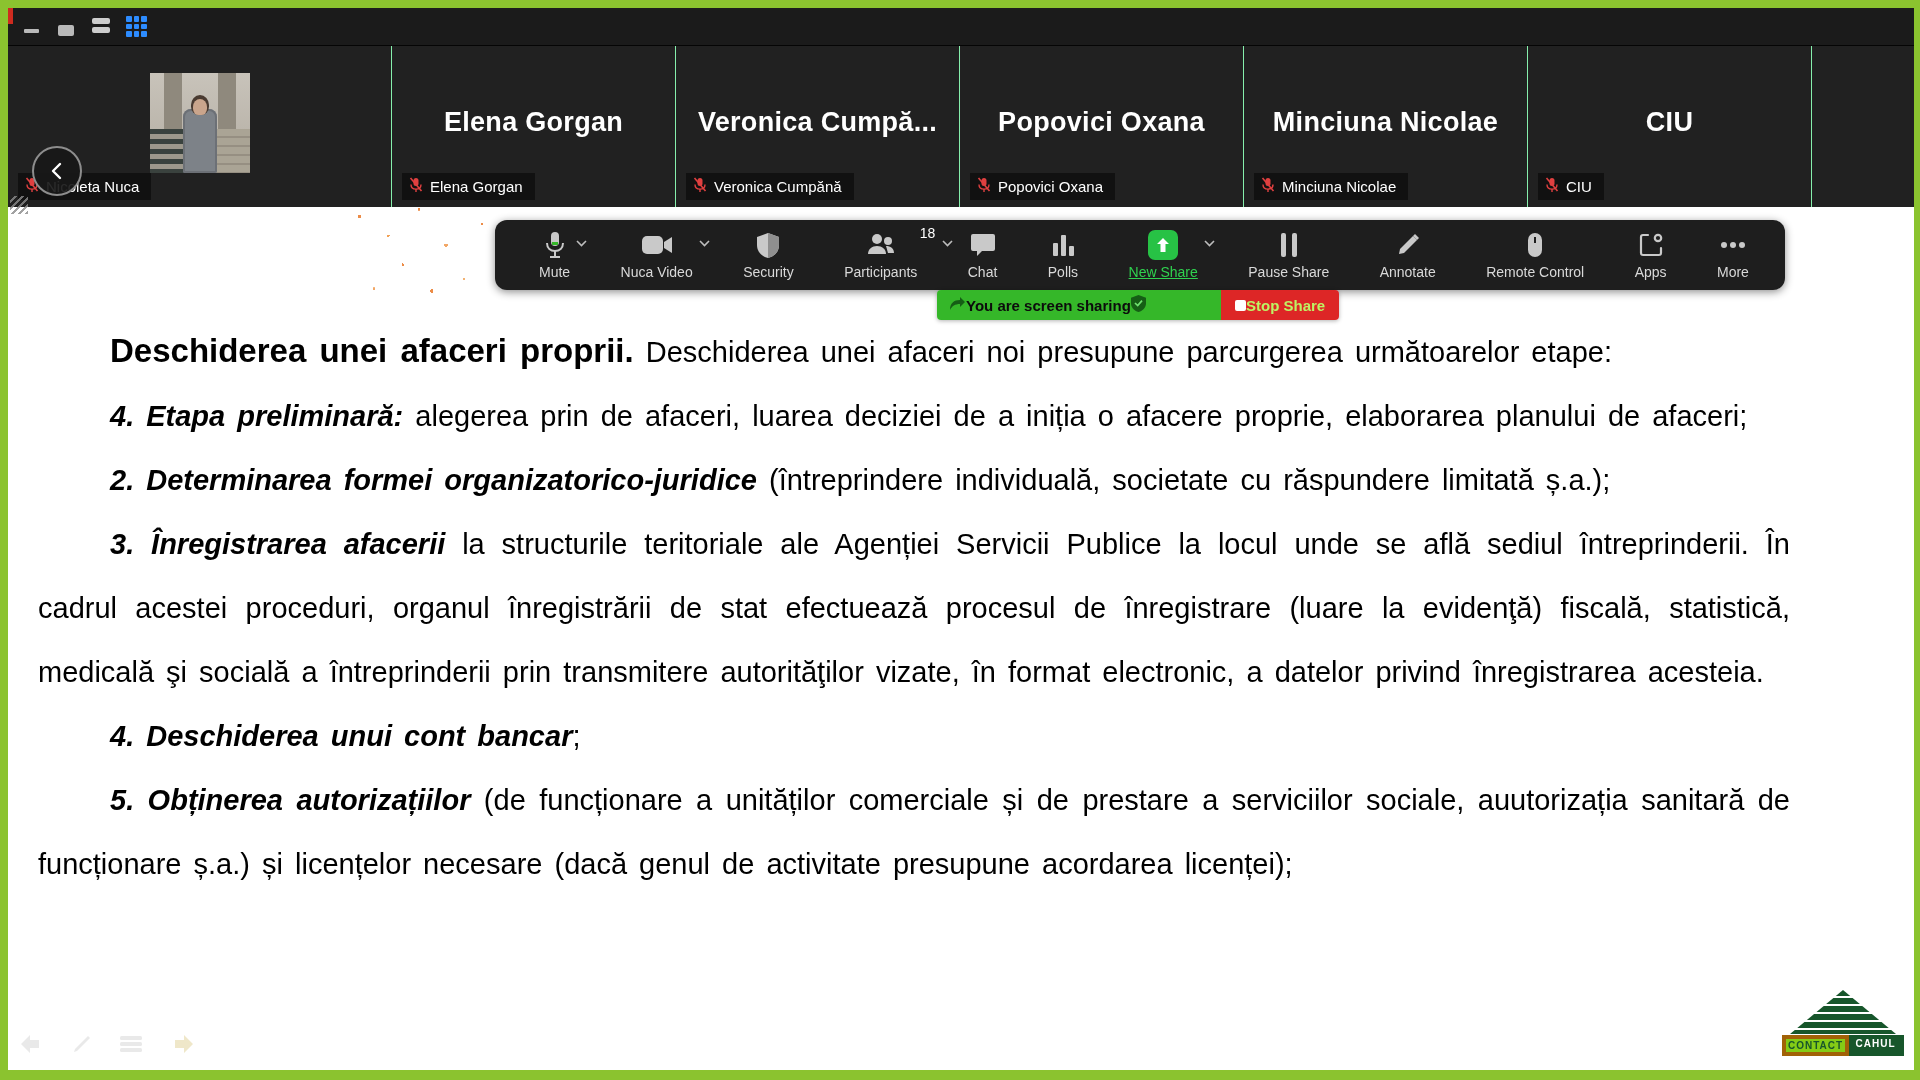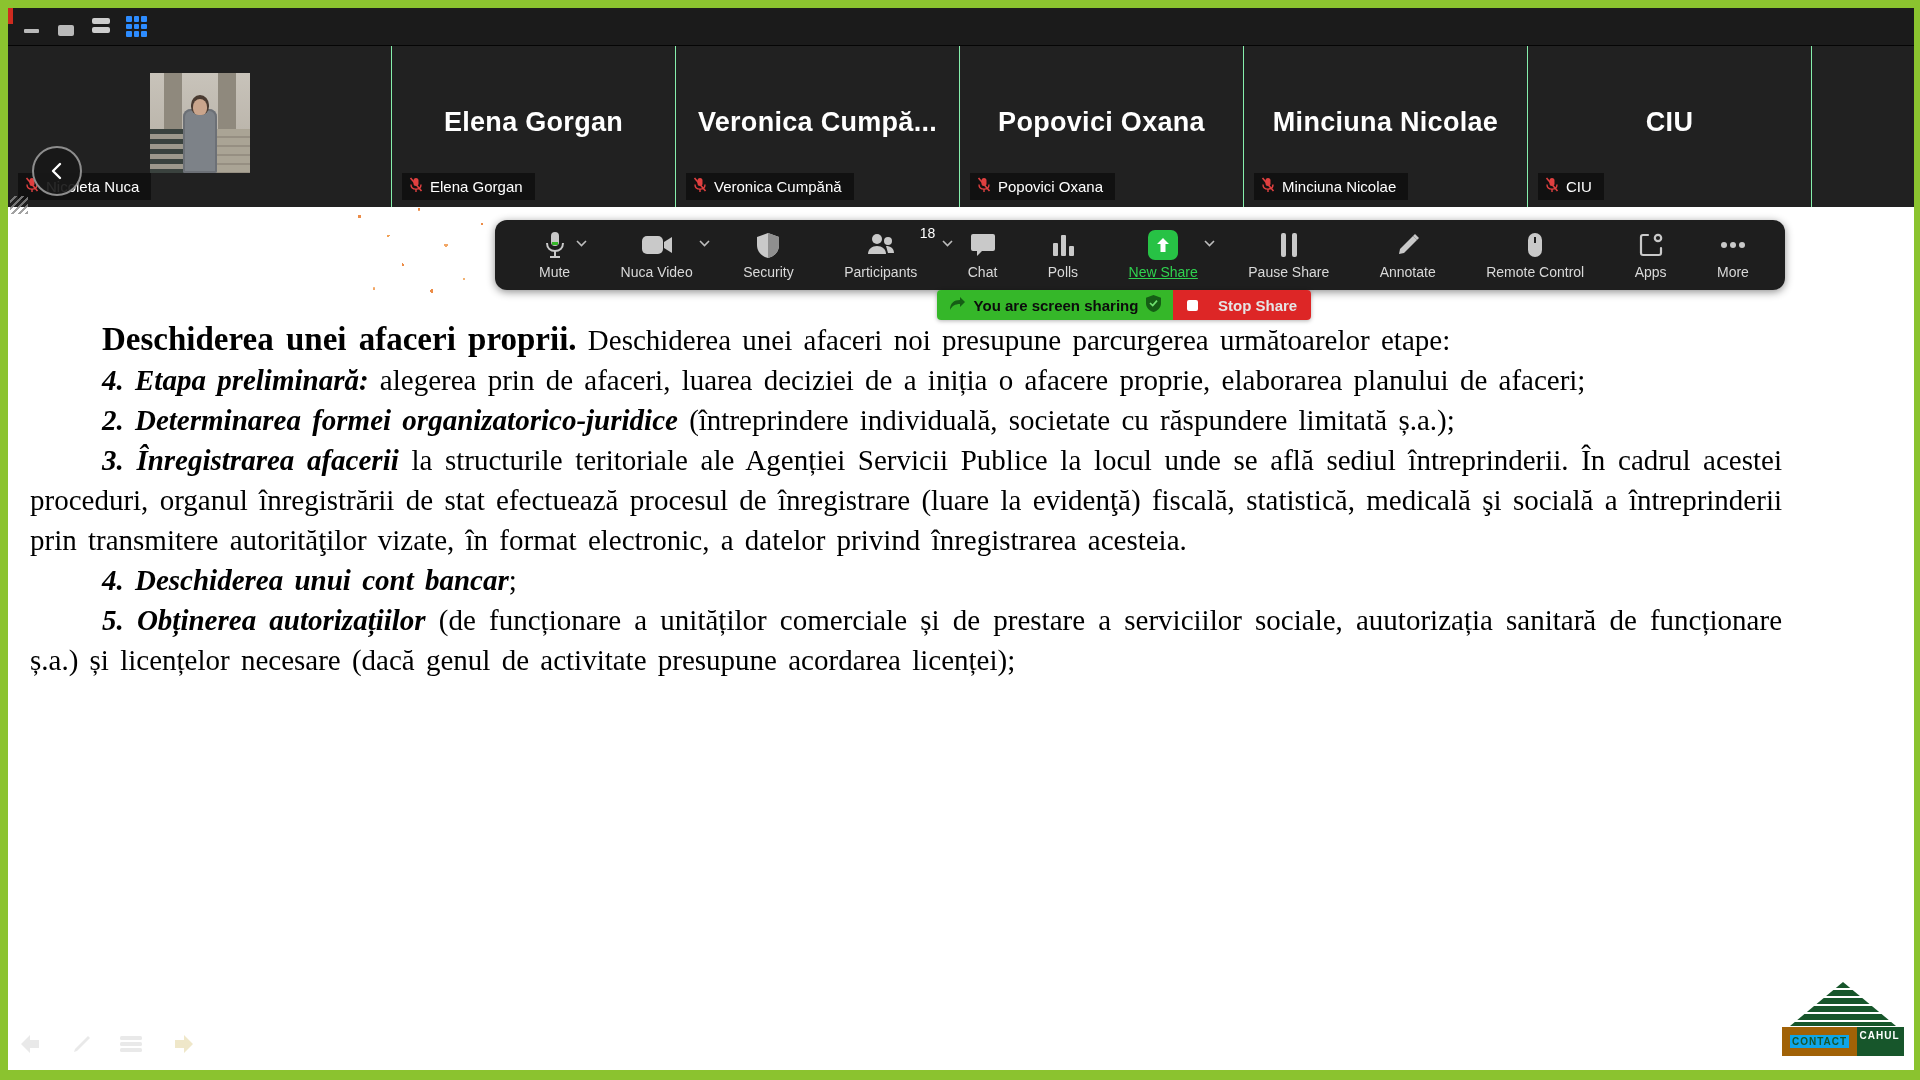--- a/index.html
+++ b/index.html
@@ -49,51 +49,51 @@
     radial-gradient(circle 3px at 12% 18%, #e8701a 60%, transparent 62%),
     radial-gradient(circle 2px at 28% 34%, #f08a2b 60%, transparent 62%),
     radial-gradient(circle 2px at 45% 12%, #e8701a 60%, transparent 62%),
     radial-gradient(circle 3px at 60% 42%, #ef9240 60%, transparent 62%),
     radial-gradient(circle 2px at 36% 58%, #e8701a 60%, transparent 62%),
     radial-gradient(circle 2px at 70% 70%, #f0a050 60%, transparent 62%),
     radial-gradient(circle 3px at 52% 80%, #e8701a 60%, transparent 62%),
     radial-gradient(circle 2px at 20% 78%, #ef9240 60%, transparent 62%),
     radial-gradient(circle 2px at 80% 24%, #e8701a 60%, transparent 62%),
     radial-gradient(circle 2px at 88% 55%, #f08a2b 60%, transparent 62%); }
-  .doc-text { position: absolute; left: 22px; top: 112px; width: 1752px;
-    font-family: Liberation Serif, serif; font-size: 29px; line-height: 40px; color: #000; text-align: justify; }
+  .doc-text { position: absolute; left: 30px; top: 112px; width: 1752px;
+    font-family: Liberation Sans, sans-serif; font-size: 29px; line-height: 64px; color: #000; text-align: justify; }
   .doc-text p { margin: 0; text-indent: 72px; word-spacing: 4px; }
   .lead-title { font-weight: bold; font-size: 33px; }
   .lead-item { font-weight: bold; font-style: italic; }
   
   .toolbar { position: absolute; left: 495px; top: 220px; width: 1290px; height: 70px; z-index: 10;
     background: #1e1e1e; border-radius: 12px; box-shadow: 0 2px 8px rgba(0,0,0,.45);
     display: flex; align-items: center; justify-content: space-between; padding: 0 36px 0 44px; }
   .titem { position: relative; display: flex; flex-direction: column; align-items: center; gap: 4px;
     color: #d9d9d9; font-size: 14px; cursor: default; }
   .titem .ticon { height: 30px; display: flex; align-items: center; justify-content: center; }
   .titem.accent .tlabel { color: #2fd24f; text-decoration: underline; }
   .chev { position: absolute; right: -17px; top: 4px; }
   .badge { position: absolute; top: -5px; right: -18px; color: #fff; font-size: 14px; }
   .share-sq { width: 30px; height: 30px; background: #27c245; border-radius: 7px;
     display: flex; align-items: center; justify-content: center; }
   
   .pill { position: absolute; left: 937px; top: 290px; height: 30px; z-index: 11; display: flex;
     border-radius: 4px; overflow: hidden; font-size: 15px; font-weight: bold; box-shadow: 0 1px 4px rgba(0,0,0,.3); }
-  .pill-green { width: 236px; background: #35b729; color: #0c0c0c; display: flex; align-items: center;
-    justify-content: space-between; padding: 0 12px; }
-  .pill-red { background: #dd2626; color: #e5e5e5; display: flex; align-items: center; gap: 20px; padding: 0 14px; }
+  .pill-green { width: 284px; background: #35b729; color: #0c0c0c; display: flex; align-items: center;
+    justify-content: flex-start; padding: 0 12px; }
+  .pill-red { background: #dd2626; color: #bef264; display: flex; align-items: center; gap: 0; padding: 0 14px; }
   .stop-sq { width: 11px; height: 11px; background: #fff; border-radius: 2px; }
   
   .slide-nav { position: absolute; left: 12px; bottom: 14px; display: flex; gap: 24px; align-items: center; }
   .logo { position: absolute; right: 10px; bottom: 14px; width: 122px; text-align: center; }
   .pyramid { width: 106px; height: 44px; margin: 0 auto; clip-path: polygon(50% 0, 100% 100%, 0 100%);
     background: repeating-linear-gradient(#17562b 0 6px, #ffffff 6px 8px); }
   .logo-band { display: flex; width: 122px; margin-top: 1px; font-size: 10px; font-weight: bold; letter-spacing: 1px; }
-  .logo-band .contact { flex: 1.1; background: #0ea5e9; color: #17562b; border: 8px solid #a16207; padding: 1px 2px; }
+  .logo-band .contact { flex: 1.1; background: #84cc16; color: #17562b; border: 4px solid #a16207; padding: 1px 2px; }
   .logo-band .cahul { flex: 1; background: #17562b; color: #fff; border: 2px solid #17562b; border-left: none; padding: 1px 2px; }
 </style>
 </head>
 <body>
 
 <div class="page">
 
   <div class="strip">
     <div class="red-corner"></div>
     <div class="winctl">

